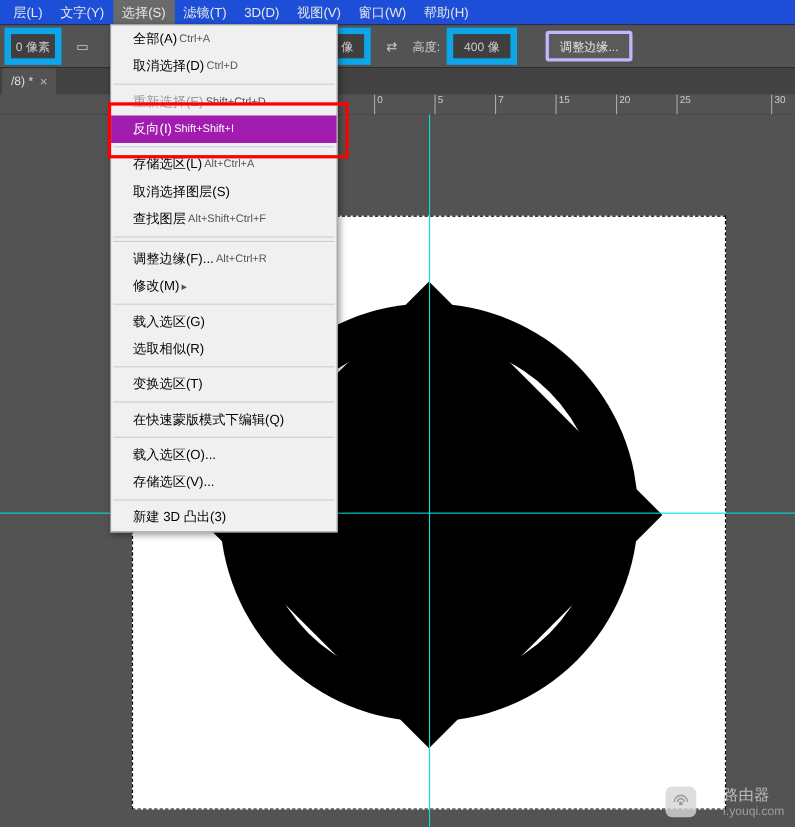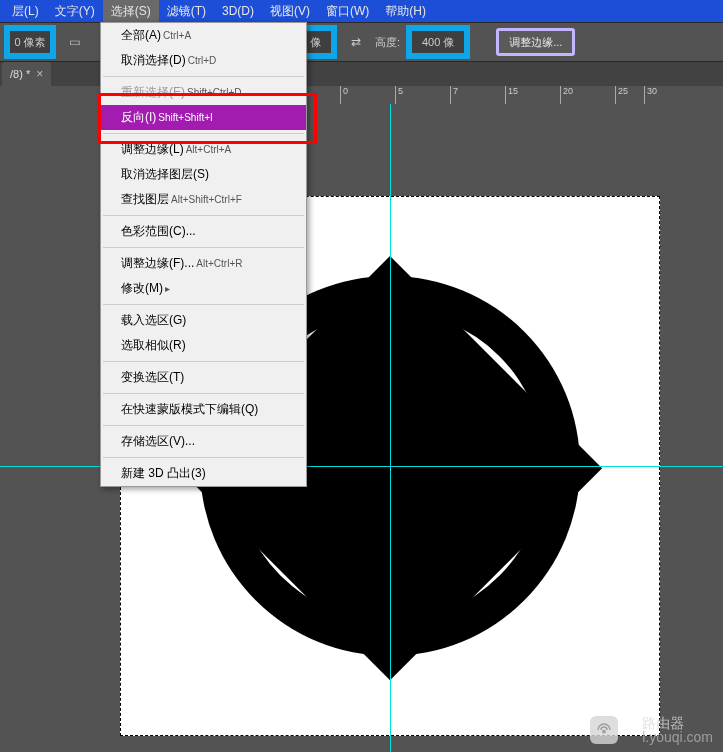--- a/index.html
+++ b/index.html
@@ -25,21 +25,21 @@
 .menu .item{display:flex;justify-content:flex-start;align-items:center;padding:4px 16px 4px 20px;font-size:12px;cursor:default}
 .menu .item.disabled{color:#9a9a9a}
 .menu .item.hover{background:#a21caf;color:#fff}
 .menu .sep{height:1px;background:#ccc;margin:3px 2px}
 .menu .sub{font-size:10px;color:#555;padding-left:2px}
 .menu .item.hover .sub{color:#fff}
 .highlight{position:absolute;top:93px;left:98px;width:213px;height:45px;border:3px solid #ff0000;z-index:101;pointer-events:none}
 .watermark{position:absolute;right:10px;bottom:8px;display:flex;gap:24px;opacity:.8}
 .wm-icon{width:28px;height:28px;border-radius:6px;background:#d7d7d7;display:flex;align-items:center;justify-content:center}
 .wm-text{font-size:14px;color:#d7d7d7;line-height:1}
-.wm-text small{font-size:14px;color:#b0b0b0}
+.wm-text small{font-size:11px;color:#b0b0b0}
 svg{display:block}
 </style>
 </head>
 <body>
 
 <div class="menubar">
   <span>层(L)</span>
   <span>文字(Y)</span>
   <span class="active">选择(S)</span>
   <span>滤镜(T)</span>
@@ -70,21 +70,21 @@
   </div>
 </div>
 
 <div class="ruler-h">
   <div class="tick" style="left:340px">0</div>
   <div class="tick" style="left:395px">5</div>
   <div class="tick" style="left:450px">7</div>
   <div class="tick" style="left:505px">15</div>
   <div class="tick" style="left:560px">20</div>
   <div class="tick" style="left:615px">25</div>
-  <div class="tick" style="left:644px">30</div>
+  <div class="tick" style="left:701px">30</div>
 </div>
 
 <div class="canvas-area">
   <div class="canvas">
     <svg width="540" height="540">
 
       <g transform="translate(270,270)">
         <circle r="190" fill="#000"></circle>
         <circle r="155" fill="#fff"></circle>
         <circle r="125" fill="#000"></circle>
@@ -119,34 +119,31 @@
   <div class="item disabled">
       <span>重新选择(E)</span>
       <span class="sub">Shift+Ctrl+D</span>
     </div>
   <div class="item hover">
       <span>反向(I)</span>
       <span class="sub">Shift+Shift+I</span>
     </div>
   <div class="sep"></div>
   <div class="item">
-      <span>调整边缘(L)</span>
+      <span>存储选区(L)</span>
       <span class="sub">Alt+Ctrl+A</span>
     </div>
   <div class="item">
       <span>取消选择图层(S)</span>
     </div>
   <div class="item">
       <span>查找图层</span>
       <span class="sub">Alt+Shift+Ctrl+F</span>
     </div>
   <div class="sep"></div>
-  <div class="item">
-      <span>色彩范围(C)...</span>
-    </div>
   <div class="sep"></div>
   <div class="item">
       <span>调整边缘(F)...</span>
       <span class="sub">Alt+Ctrl+R</span>
     </div>
   <div class="item">
       <span>修改(M)</span>
       <span class="sub">▸</span>
     </div>
   <div class="sep"></div>
@@ -159,20 +156,23 @@
   <div class="sep"></div>
   <div class="item">
       <span>变换选区(T)</span>
     </div>
   <div class="sep"></div>
   <div class="item">
       <span>在快速蒙版模式下编辑(Q)</span>
     </div>
   <div class="sep"></div>
   <div class="item">
+      <span>载入选区(O)...</span>
+    </div>
+  <div class="item">
       <span>存储选区(V)...</span>
     </div>
   <div class="sep"></div>
   <div class="item">
       <span>新建 3D 凸出(3)</span>
     </div>
 </div>
 
 <div class="highlight"></div>
 

